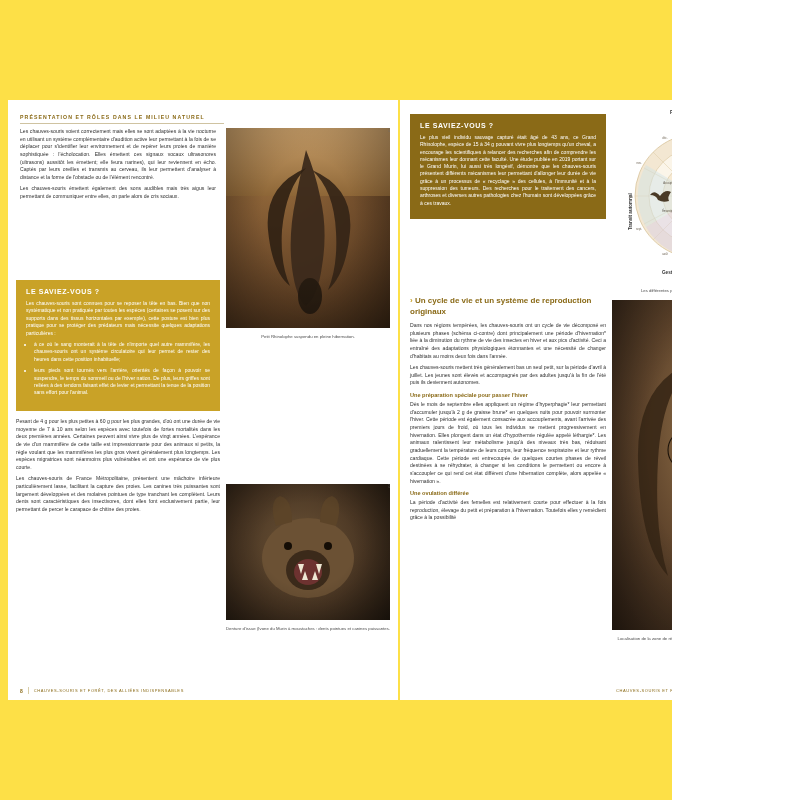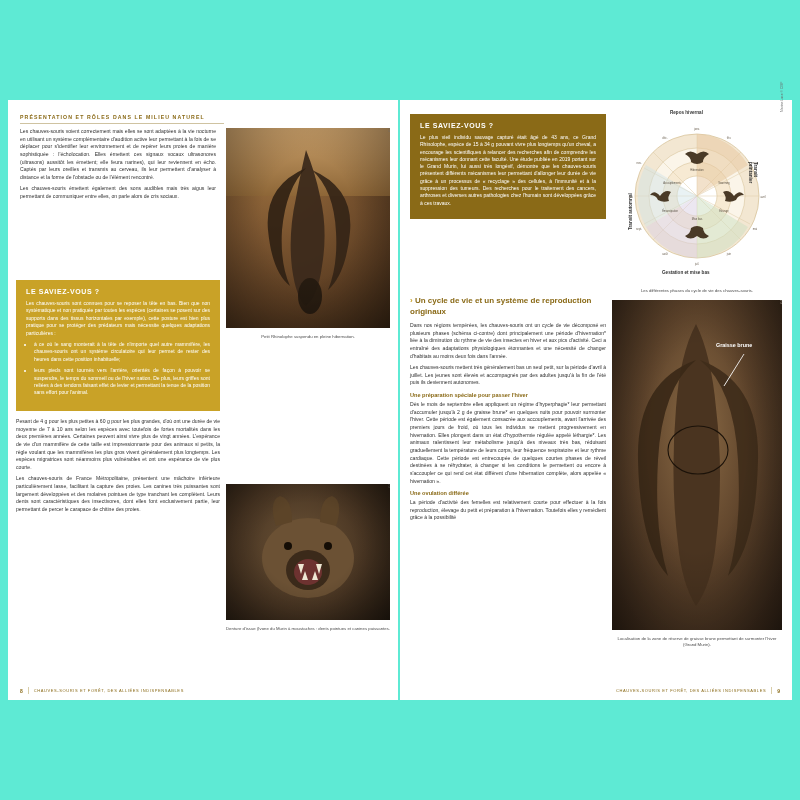--- a/index.html
+++ b/index.html
@@ -1,17 +1,17 @@
 <!DOCTYPE html>
 <html><head>
 <meta charset="utf-8">
 <style>
   html,body{margin:0;padding:0;background:#ffffff;}
   body{width:800px;height:800px;font-family:"Liberation Sans",sans-serif;}
-  .page{position:relative;width:800px;height:800px;background:#5eead4;overflow:hidden;}
+  .page{position:relative;width:672px;height:800px;background:#fde047;overflow:hidden;}
   p{margin:0 0 4px 0;font-size:5.1px;line-height:1.5;color:#2f2f2f;text-align:justify;}
   .cap{font-size:4.3px;color:#4a4a4a;text-align:center;line-height:1.35;margin-top:2px;}
   .vcredit{position:absolute;transform-origin:0 0;transform:rotate(-90deg);font-size:3.4px;color:#6b6b6b;white-space:nowrap;}
 
   
   .leftpage{position:absolute;left:8px;top:100px;width:390px;height:600px;background:#ffffff;}
   .rightpage{position:absolute;left:400px;top:100px;width:392px;height:600px;background:#ffffff;}
 
   .sectionline{position:absolute;left:12px;top:14px;width:230px;}
   .sectionline .t{color:#8a6a17;font-size:5.2px;letter-spacing:1.1px;font-weight:bold;}

